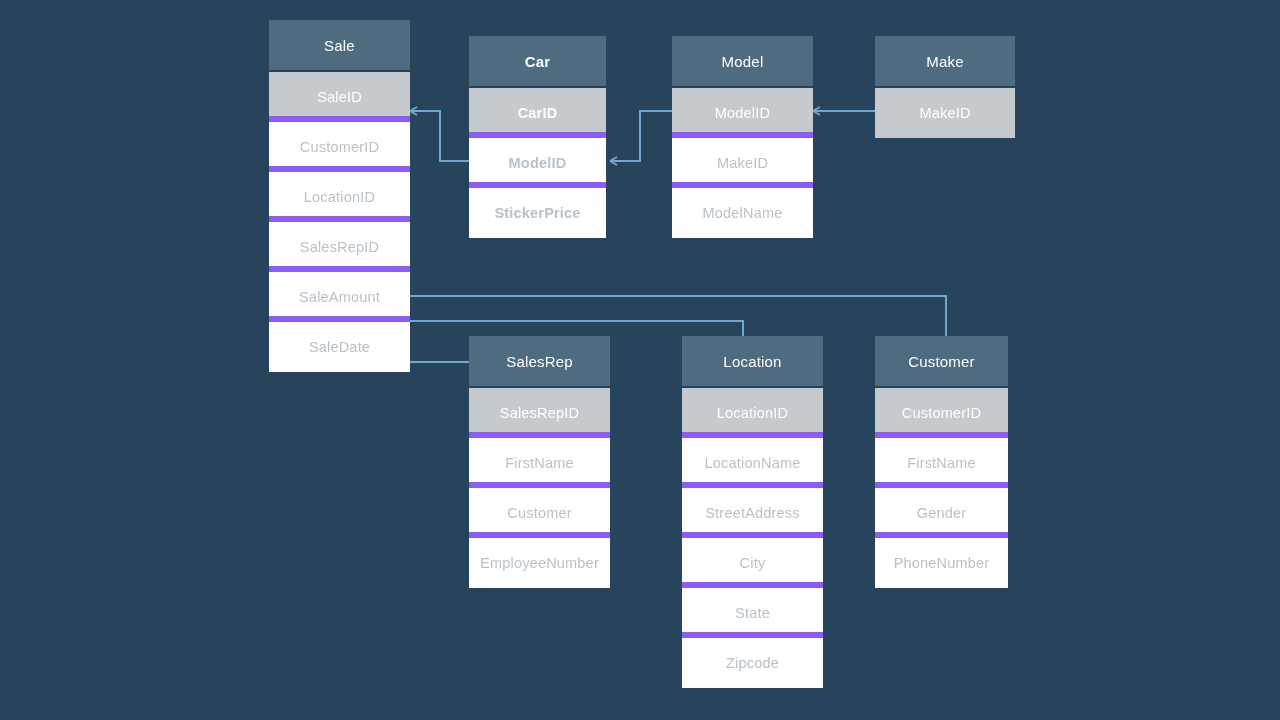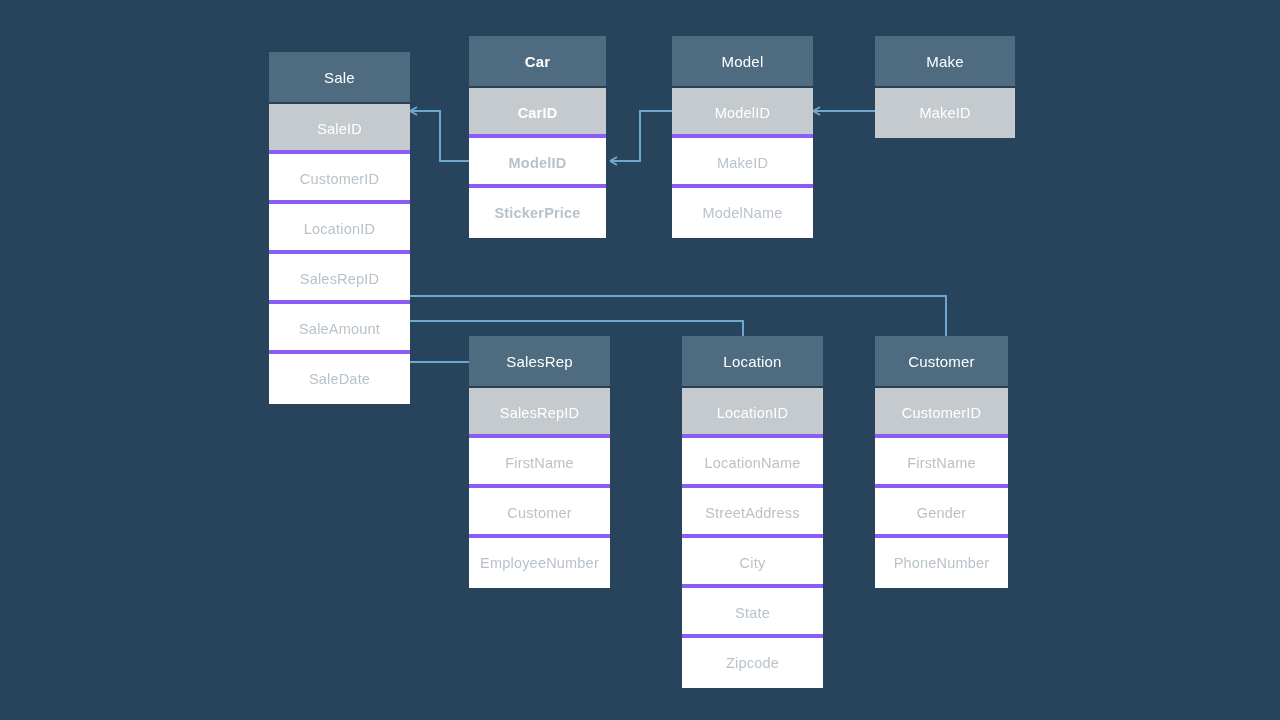--- a/index.html
+++ b/index.html
@@ -42,21 +42,21 @@
     box-sizing: border-box;
     border-bottom: 2px solid #2b4055;
   }
   .field {
     height: 50px;
     line-height: 50px;
     text-align: center;
     font-size: 14.5px;
     box-sizing: border-box;
     letter-spacing: .2px;
-    border-bottom: 4px solid #8b5cf6;
+    border-bottom: 6px solid #8b5cf6;
     background: #ffffff;
     color: #b9c2c9;
   }
   .field:last-child {
     border-bottom: none;
   }
   .field.pk {
     background: #c5cace;
     color: #ffffff;
   }
@@ -70,21 +70,21 @@
       <path d="M 410 111 L 417 107 M 410 111 L 417 115" fill="none" stroke="#6fa8cf" stroke-width="2"></path>
       <path d="M 672 111 L 640 111 L 640 161 L 610 161" fill="none" stroke="#6fa8cf" stroke-width="2" stroke-linejoin="miter" stroke-linecap="butt"></path>
       <path d="M 610 161 L 617 157 M 610 161 L 617 165" fill="none" stroke="#6fa8cf" stroke-width="2"></path>
       <path d="M 875 111 L 813 111" fill="none" stroke="#6fa8cf" stroke-width="2" stroke-linejoin="miter" stroke-linecap="butt"></path>
       <path d="M 813 111 L 820 107 M 813 111 L 820 115" fill="none" stroke="#6fa8cf" stroke-width="2"></path>
       <path d="M 410 296 L 946 296 L 946 336" fill="none" stroke="#6fa8cf" stroke-width="2" stroke-linejoin="miter" stroke-linecap="butt"></path>
       <path d="M 410 321 L 743 321 L 743 336" fill="none" stroke="#6fa8cf" stroke-width="2" stroke-linejoin="miter" stroke-linecap="butt"></path>
       <path d="M 410 362 L 469 362" fill="none" stroke="#6fa8cf" stroke-width="2" stroke-linejoin="miter" stroke-linecap="butt"></path>
     </svg>
   <div id="entities">
-      <div class="entity" style="left: 269px; top: 52px; width: 141px;">
+      <div class="entity" style="left: 269px; top: 20px; width: 141px;">
         <div class="entity-header">Sale</div>
         <div class="field pk">SaleID</div>
         <div class="field">CustomerID</div>
         <div class="field">LocationID</div>
         <div class="field">SalesRepID</div>
         <div class="field">SaleAmount</div>
         <div class="field">SaleDate</div>
       </div>
       <div class="entity" style="left: 469px; top: 36px; width: 137px; font-weight: bold;">
         <div class="entity-header">Car</div>

